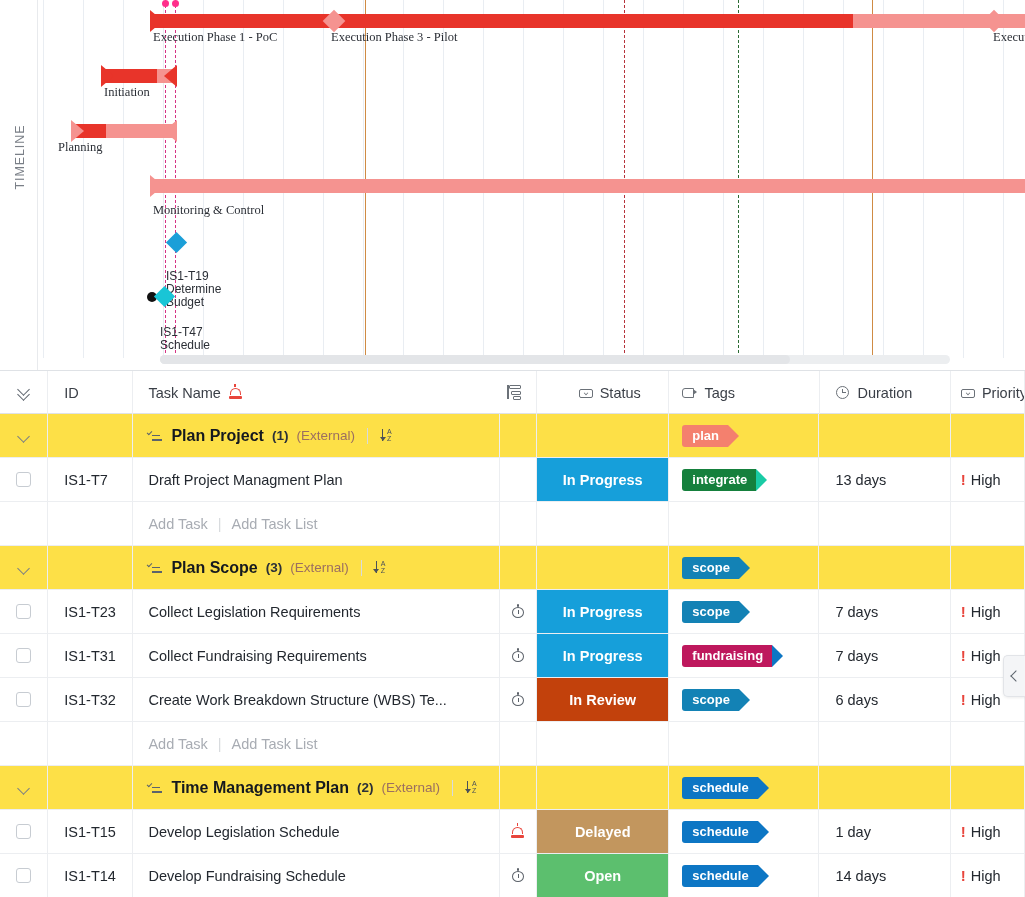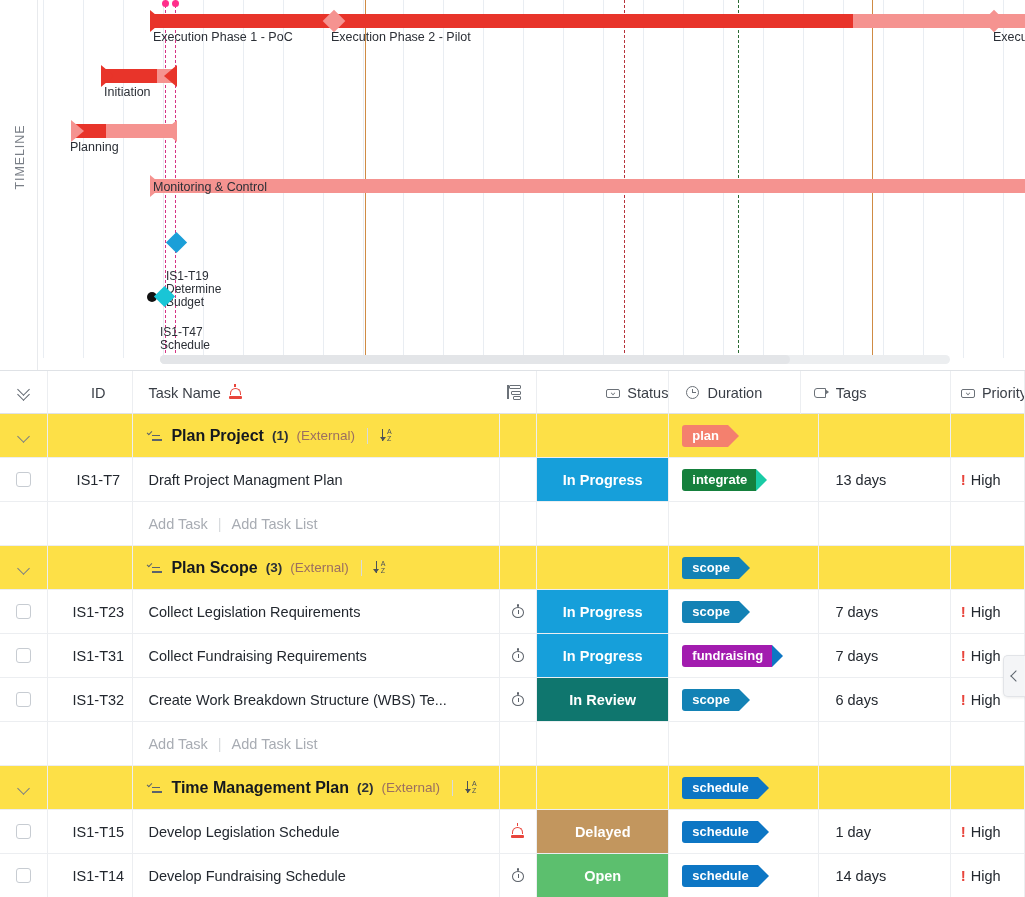--- a/index.html
+++ b/index.html
@@ -54,21 +54,21 @@
   .bar.light .cap-l { border-left-color:#f59390; }
   .bar .cap-r {
     right:-1px;
     border-top:11px solid transparent; border-bottom:11px solid transparent;
     border-right:13px solid #e8342a;
   }
   .bar.light .cap-r { border-right-color:#f59390; }
   .bar-label {
     position:absolute; top:16px; left:0;
     font-size:12.5px; color:#2b2f36; white-space:nowrap;
-    font-family:Liberation Sans, sans-serif;
+    font-family:Liberation Serif, serif;
   }
   .summary-diamond {
     position:absolute; width:16px; height:16px; background:#f59390;
     transform: rotate(45deg);
   }
   .milestone {
     position:absolute; width:15px; height:15px; transform: rotate(45deg);
   }
   .ms-blue { background:#1b9fd8; }
   .ms-cyan { background:#19c5d6; }
@@ -97,21 +97,21 @@
   .row { display:flex; width:1025px; }
   .cell {
     border-right:1px solid #eceef1;
     border-bottom:1px solid #eceef1;
     display:flex; align-items:center;
     font-size:14.5px; color:#23282f;
     font-family:"Liberation Sans", sans-serif;
     overflow:hidden;
   }
   .c-toggle { width:49px; justify-content:center; }
-  .c-id     { width:86px; padding-left:16px;justify-content:center; }
+  .c-id     { width:86px; padding-left:16px; }
   .c-name   { width:371px; padding-left:15px; }
   .c-flag   { width:38px; justify-content:center; }
   .c-status { width:134px; justify-content:flex-end; padding:0; }
   .c-tags   { width:152px; padding-left:13px; }
   .c-dur    { width:133px; padding-left:16px; }
   .c-pri    { width:62px; padding-left:10px; }
 
   .hrow { height:43px; background:#fff; border-bottom:1px solid #dfe2e6; }
   .hrow .cell { border-bottom:none; height:43px; font-size:14.5px; color:#3a3f47; }
   .hcap { display:flex; align-items:center; gap:7px; }
@@ -330,29 +330,29 @@
           <div class="cap-l"></div>
           <div class="cap-r"></div>
         </div>
         <div class="bar-label" style="left:66px;top:85px">Initiation</div>
         <div class="bar light" style="left:34px;top:124px;width:104px">
           <div class="bar-body"></div>
           <div class="bar-prog" style="width:33%"></div>
           <div class="cap-l"></div>
           <div class="cap-r"></div>
         </div>
-        <div class="bar-label" style="left:32px;top:140px">Planning</div>
+        <div class="bar-label" style="left:20px;top:140px">Planning</div>
         <div class="bar light" style="left:113px;top:179px;width:912px">
           <div class="bar-body"></div>
           <div class="cap-l"></div>
         </div>
-        <div class="bar-label" style="left:115px;top:180px">Monitoring &amp; Control</div>
+        <div class="bar-label" style="left:115px;top:203px">Monitoring &amp; Control</div>
         <div class="summary-diamond" style="left:288px;top:13px"></div>
         <div class="summary-diamond" style="left:948px;top:13px"></div>
-        <div class="bar-label" style="left:293px;top:30px">Execution Phase 2 - Pilot</div>
+        <div class="bar-label" style="left:293px;top:30px">Execution Phase 3 - Pilot</div>
         <div class="bar-label" style="left:955px;top:30px">Execution Pha</div>
         <div class="pin-dot" style="left:124px;top:0px"></div>
         <div class="pin-dot" style="left:134px;top:0px"></div>
         <div class="milestone ms-blue" style="left:131px;top:235px"></div>
         <div class="ms-label" style="left:128px;top:254px">IS1-T19<br>Determine<br>Budget</div>
         <div class="ms-dot-black" style="left:109px;top:292px"></div>
         <div class="milestone ms-cyan" style="left:119px;top:289px"></div>
         <div class="ms-label" style="left:122px;top:310px">IS1-T47<br>Schedule</div>
       </div>
     <div class="hscroll-track"></div>
@@ -377,46 +377,46 @@
               <span class="spark"></span>
             </span>
         </span>
         <span class="hierico">
             <span class="v"></span>
             <span class="l l1"></span>
             <span class="l l2"></span>
             <span class="l l3"></span>
           </span>
       </div>
-      <div class="cell c-status" style="justify-content:flex-end;padding-left:14px;">
+      <div class="cell c-status" style="justify-content:center;padding-left:14px;">
         <span class="hcap">
           <span class="dropico ico">
               <span class="bx"></span>
               <span class="cv"></span>
             </span>
           <span>Status</span>
+        </span>
+      </div>
+      <div class="cell c-tags">
+        <span class="hcap">
+          <span class="tagico ico">
+              <span class="bdy"></span>
+              <span class="tip"></span>
+            </span>
+          <span>Tags</span>
         </span>
       </div>
       <div class="cell c-dur">
         <span class="hcap">
           <span class="clockico ico">
               <span class="cc"></span>
               <span class="h1"></span>
               <span class="h2"></span>
             </span>
           <span>Duration</span>
-        </span>
-      </div>
-      <div class="cell c-tags">
-        <span class="hcap">
-          <span class="tagico ico">
-              <span class="bdy"></span>
-              <span class="tip"></span>
-            </span>
-          <span>Tags</span>
         </span>
       </div>
       <div class="cell c-pri" style="width:75px;">
         <span class="hcap">
           <span class="dropico ico">
               <span class="bx"></span>
               <span class="cv"></span>
             </span>
           <span>Priority</span>
         </span>
@@ -582,21 +582,21 @@
             <span class="stopwatch ico">
               <span class="circ"></span>
               <span class="stem"></span>
               <span class="hand"></span>
             </span>
           </div>
         <div class="cell c-status">
             <span class="status-badge" style="background:#169fda">In Progress</span>
           </div>
         <div class="cell c-tags">
-            <span class="tag" style="background:#a21caf;color:#0d76c4">
+            <span class="tag" style="background:#be185d;color:#0d76c4">
               <span style="color:#fff">fundraising</span>
             </span>
           </div>
         <div class="cell c-dur">
             <span>7 days</span>
           </div>
         <div class="cell c-pri" style="width:75px;">
             <span class="pri">
               <span class="pri-bang">!</span>
               <span>High</span>
@@ -614,21 +614,21 @@
             <span>Create Work Breakdown Structure (WBS) Te...</span>
           </div>
         <div class="cell c-flag">
             <span class="stopwatch ico">
               <span class="circ"></span>
               <span class="stem"></span>
               <span class="hand"></span>
             </span>
           </div>
         <div class="cell c-status">
-            <span class="status-badge" style="background:#0f766e">In Review</span>
+            <span class="status-badge" style="background:#c2410c">In Review</span>
           </div>
         <div class="cell c-tags">
             <span class="tag" style="background:#1382b5;color:#1382b5">
               <span style="color:#fff">scope</span>
             </span>
           </div>
         <div class="cell c-dur">
             <span>6 days</span>
           </div>
         <div class="cell c-pri" style="width:75px;">

